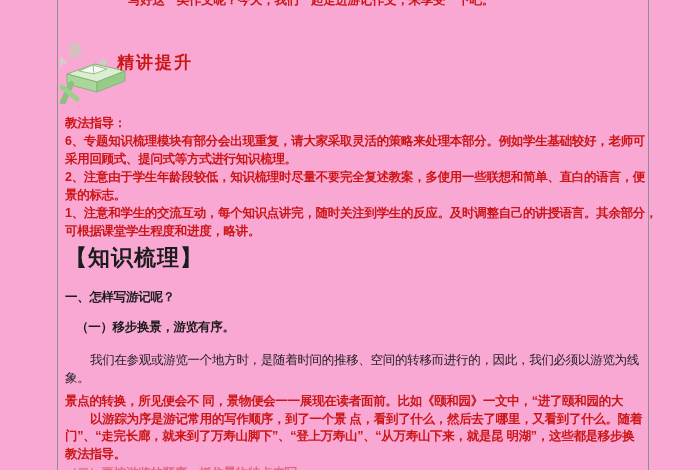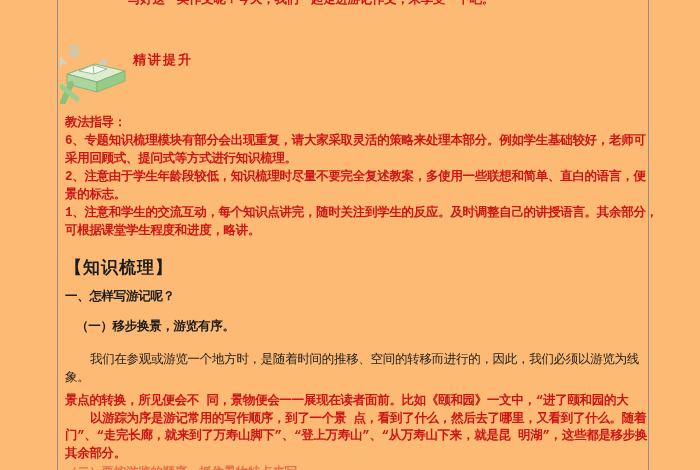--- a/index.html
+++ b/index.html
@@ -1,34 +1,34 @@
 <!DOCTYPE html>
 <html><head>
 <meta charset="utf-8">
 <style>
   html,body{margin:0;padding:0;background:#ffffff;}
   .doc{
-    position:relative;width:700px;height:470px;background:#fdba74;overflow:hidden;
-    font-family:Liberation Mono, monospace;color:#1c1c1c;
+    position:relative;width:700px;height:470px;background:#f9a8d4;overflow:hidden;
+    font-family:Liberation Sans, sans-serif;color:#1c1c1c;
   }
   .vline{position:absolute;top:0;bottom:0;width:1px;background:#8f8f8f;}
   .vline.left{left:57px;}
   .vline.right{left:648px;}
   .content{position:absolute;left:65px;top:0;width:584px;}
   .tline{white-space:nowrap;font-size:12.5px;line-height:18px;letter-spacing:-0.3px;}
   .red{color:#cc1616;font-weight:bold;}
   .blk{font-weight:normal;color:#1c1c1c;}
   .bold{font-weight:bold;}
   .indent{padding-left:25px;}
   .abs{position:absolute;left:0;right:0;}
   .top-clip{top:-9px;left:63px;right:auto;}
   .badge-icon{position:absolute;left:-10px;top:38px;}
-  .badge-title{position:absolute;left:68px;top:51px;font-size:13px;letter-spacing:2px;}
+  .badge-title{position:absolute;left:52px;top:51px;font-size:17px;letter-spacing:2px;}
   .teach{top:114px;}
-  .knowledge{top:256px;font-size:17px;font-weight:bold;letter-spacing:1px;}
+  .knowledge{top:243px;font-size:22px;font-weight:bold;letter-spacing:1px;}
   .q1{top:288px;}
   .sub1{top:318px;margin-left:11px;}
   .blackpara{top:352px;}
   .blackpara .tline{line-height:17.5px;}
   .redpara{top:393px;}
   .redpara .tline{line-height:17.5px;}
   .bottom-clip{top:464px;opacity:.45;}
 </style>
 </head>
 <body>
@@ -79,19 +79,19 @@
 
     <div class="abs blackpara">
       <div class="tline blk indent">我们在参观或游览一个地方时，是随着时间的推移、空间的转移而进行的，因此，我们必须以游览为线</div>
       <div class="tline blk">象。</div>
     </div>
 
     <div class="abs redpara">
       <div class="tline red">景点的转换，所见便会不 同，景物便会一一展现在读者面前。比如《颐和园》一文中，“进了颐和园的大</div>
       <div class="tline red indent">以游踪为序是游记常用的写作顺序，到了一个景 点，看到了什么，然后去了哪里，又看到了什么。随着</div>
       <div class="tline red">门”、“走完长廊，就来到了万寿山脚下”、“登上万寿山”、“从万寿山下来，就是昆 明湖”，这些都是移步换</div>
-      <div class="tline red">其余部分。</div>
+      <div class="tline red">教法指导。</div>
     </div>
 
     <div class="tline red abs bottom-clip">（二）要按游览的顺序，抓住景物特点来写。</div>
 
   </div>
 </div>
 
 </body></html>

